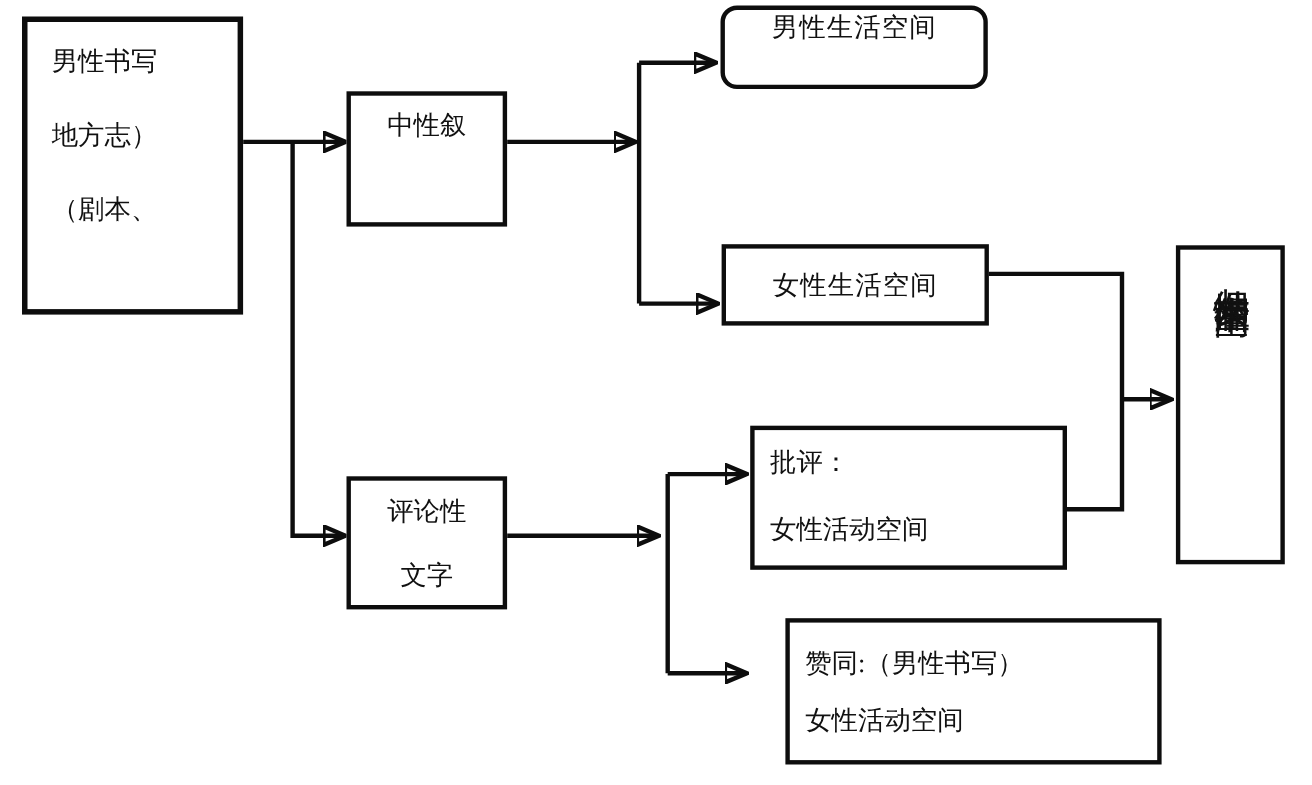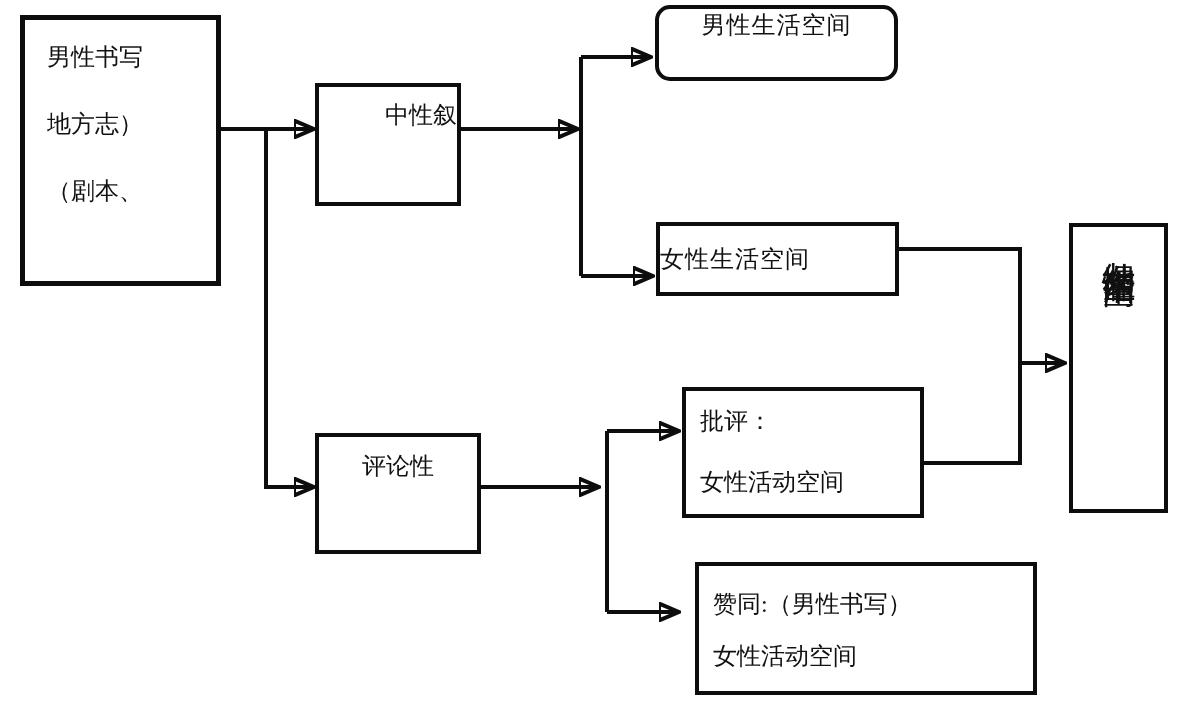--- a/index.html
+++ b/index.html
@@ -9,28 +9,28 @@
   }
   .connectors { position:absolute; left:0; top:0; width:1193px; height:714px; }
   .connectors path { stroke:#0d0d0d; stroke-width:4; fill:none; }
   .node {
     position:absolute; box-sizing:border-box;
     border:4px solid #0d0d0d; background:#ffffff; color:#111111;
     font-size:24px; white-space:nowrap;
   }
   .n-source    { left:20px;  top:15px;  width:201px; height:271px; border-width:5px;
                  padding:4px 0 0 22px; line-height:67px; }
-  .n-neutral   { left:315px; top:83px;  width:146px; height:123px; text-align:right; line-height:56px; }
-  .n-comment   { left:315px; top:433px; width:166px; height:121px; text-align:center; line-height:58px; }
+  .n-neutral   { left:315px; top:83px;  width:146px; height:123px; text-align:center; line-height:56px; }
+  .n-comment   { left:315px; top:433px; width:146px; height:121px; text-align:center; line-height:58px; }
   .n-male      { left:655px; top:5px;   width:243px; height:76px;
                  display:flex; align-items:flex-start; justify-content:center; letter-spacing:1px;border-radius:15px; }
   .n-female    { left:656px; top:222px; width:243px; height:74px;
-                 display:flex; align-items:center; justify-content:flex-start; letter-spacing:1px; }
-  .n-criticism { left:682px; top:387px; width:242px; height:131px; padding:0 0 0 14px; line-height:61px; }
-  .n-approval  { left:695px; top:562px; width:342px; height:133px; padding:12px 14px 0 14px; line-height:52px; }
+                 display:flex; align-items:center; justify-content:center; letter-spacing:1px; }
+  .n-criticism { left:682px; top:387px; width:288px; height:131px; padding:0 0 0 14px; line-height:61px; }
+  .n-approval  { left:714px; top:562px; width:342px; height:133px; padding:12px 14px 0 14px; line-height:52px; }
   .n-summary   { left:1069px; top:223px; width:99px; height:290px;
                  writing-mode:vertical-rl; text-orientation:upright;
                  font-size:33px; letter-spacing:2px; line-height:91px; padding-top:8px; }
 </style>
 </head>
 <body>
 
 <div class="canvas">
 
   <svg class="connectors" viewBox="0 0 1193 714" xmlns="http://www.w3.org/2000/svg">
@@ -58,20 +58,21 @@
     <div>地方志）</div>
     <div>（剧本、</div>
   </div>
 
   <div class="node n-neutral">
     <div>中性叙</div>
   </div>
 
   <div class="node n-comment">
     <div>评论性</div>
+    <div>文字</div>
   </div>
 
   <div class="node n-male">
     <div>男性生活空间</div>
   </div>
 
   <div class="node n-female">
     <div>女性生活空间</div>
   </div>
 

